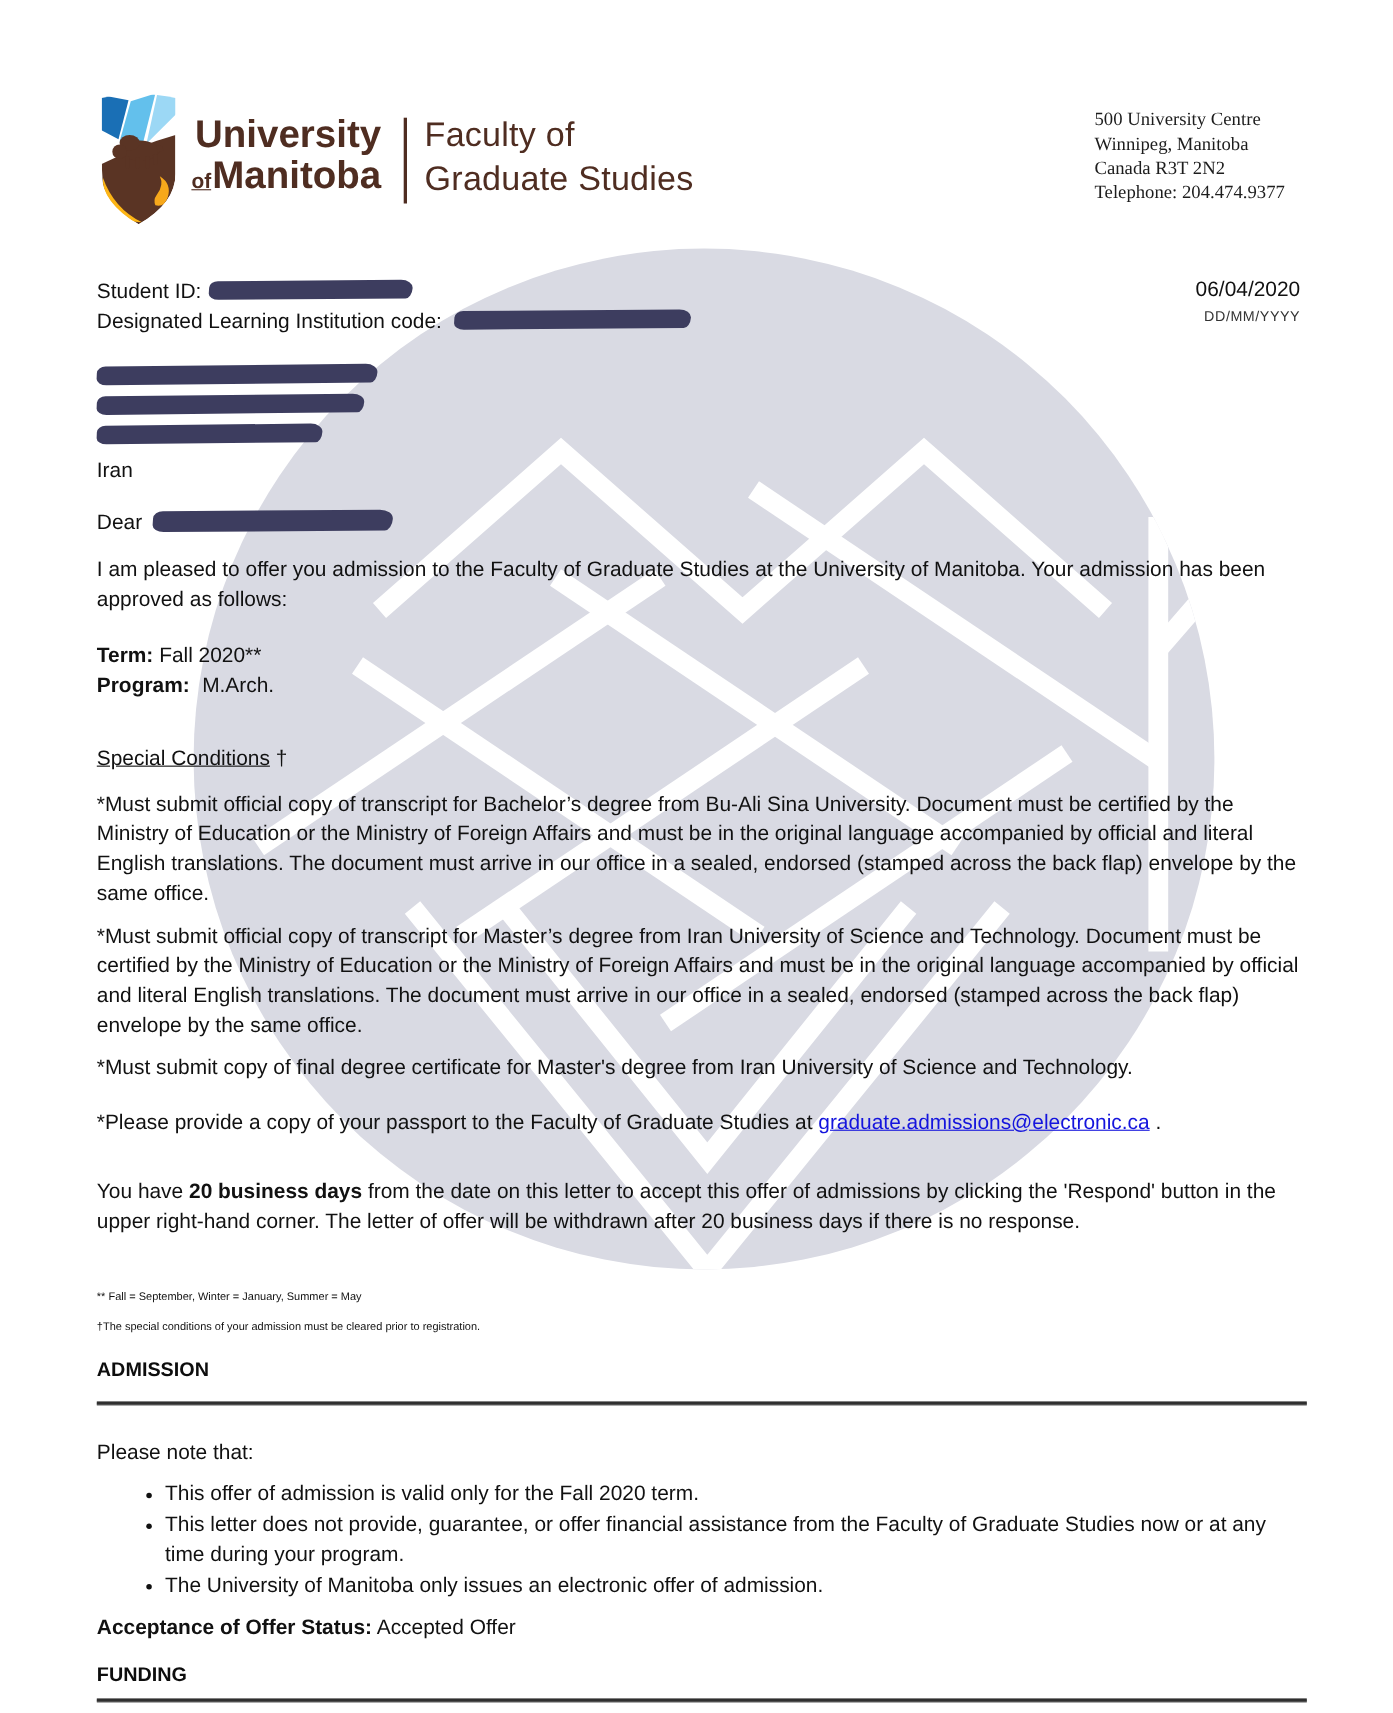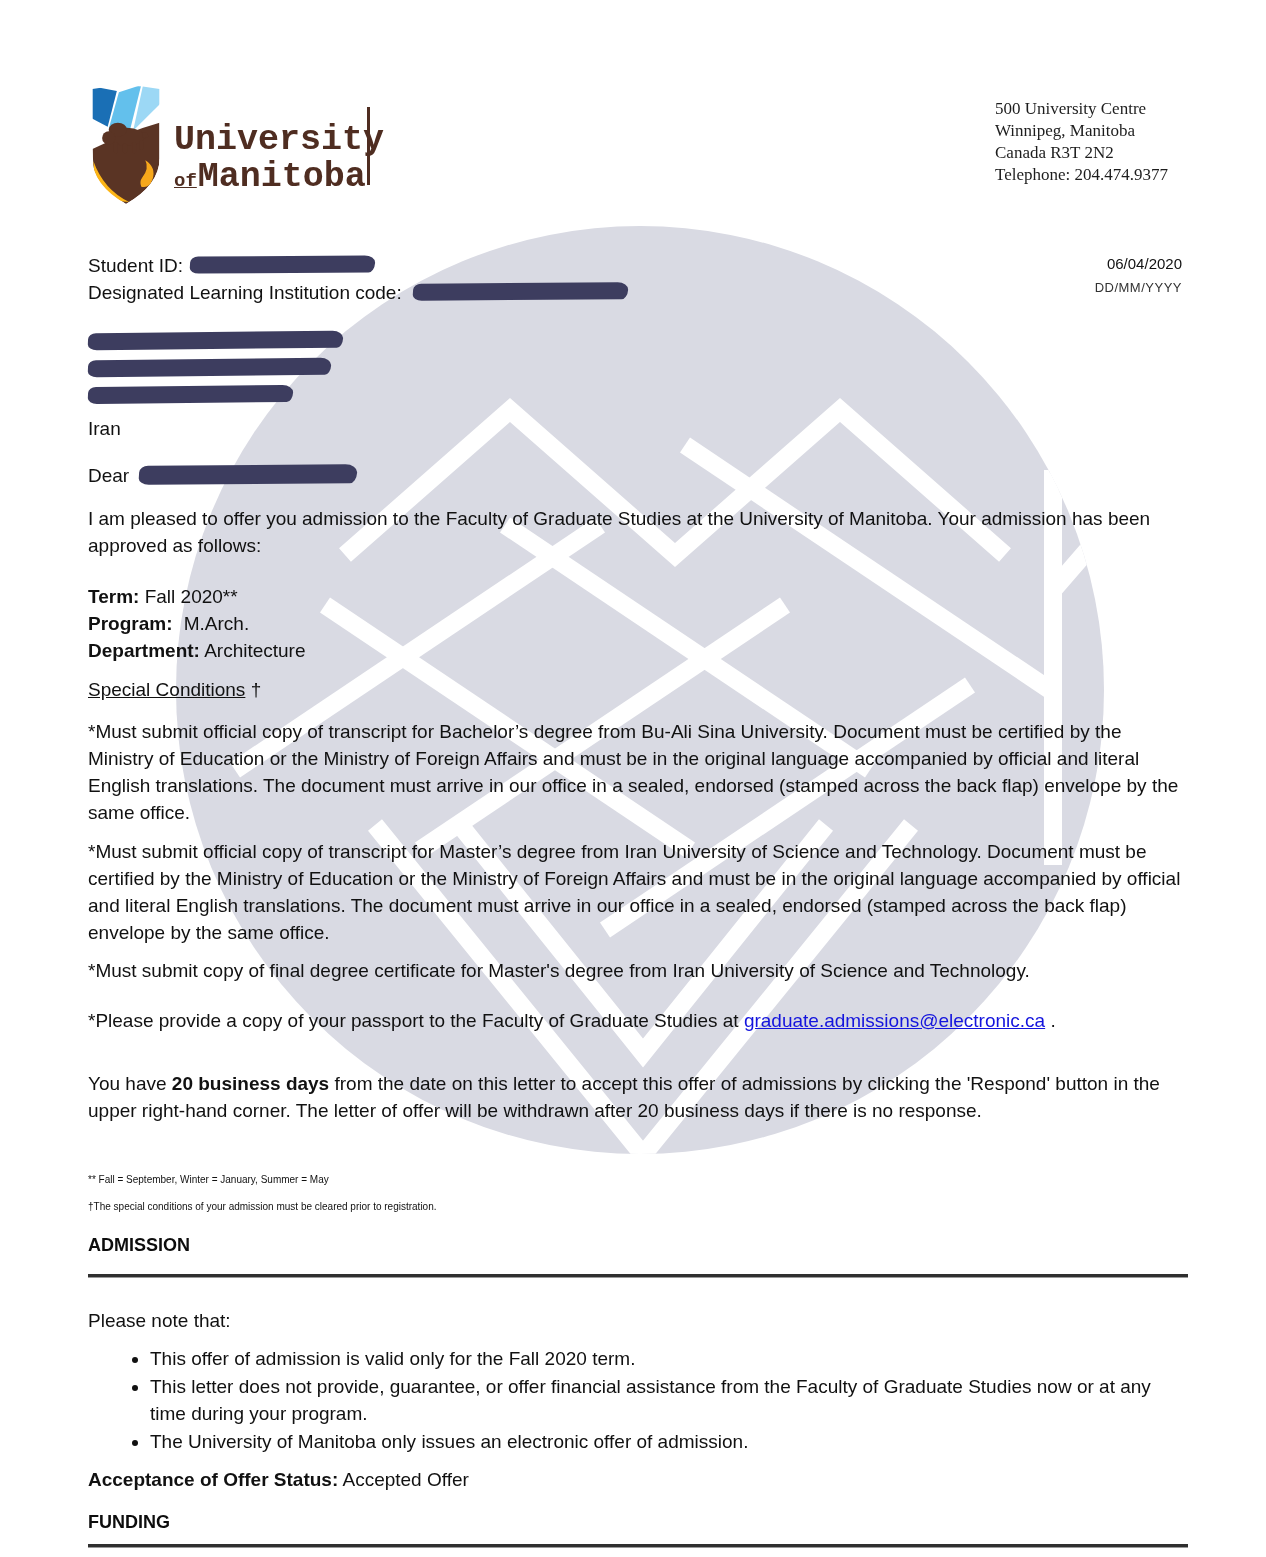--- a/index.html
+++ b/index.html
@@ -8,22 +8,22 @@
     width:1266px;height:1557px;
     background:#ffffff;
     overflow:hidden;
     font-family:"Liberation Sans", sans-serif;
     color:#111;
   }
   
   .watermark{position:absolute;left:175px;top:225px;width:930px;height:930px;z-index:0;}
   
   .logo-svg{position:absolute;left:86px;top:84px;width:80px;height:122px;z-index:2;}
-  .wordmark{position:absolute;left:174px;top:122px;z-index:2;color:#4f2d21;
-    font-family:Liberation Mono, monospace;font-weight:700;line-height:37px;font-size:35px;}
+  .wordmark{position:absolute;left:174px;top:104px;z-index:2;color:#4f2d21;
+    font-family:Liberation Sans, sans-serif;font-weight:700;line-height:37px;font-size:35px;text-align:right;}
   .wordmark .of{font-size:19px;font-weight:700;text-decoration:underline;margin-right:1px;}
   .lh-divider{position:absolute;left:367px;top:107px;width:3px;height:78px;background:#4f2d21;z-index:2;}
   .faculty{position:absolute;left:386px;top:103px;z-index:2;color:#4f2d21;
     font-size:31px;line-height:40px;font-weight:400;letter-spacing:0.2px;}
   .lh-address{position:absolute;left:995px;top:98px;width:200px;z-index:2;
     font-family:"Liberation Serif", serif;font-size:17px;line-height:22px;color:#1d1d1d;}
   
   .abs{position:absolute;z-index:2;}
   .body-text{font-size:19px;line-height:27px;color:#111;}
   .b{font-weight:700;}
@@ -31,21 +31,21 @@
   
   .redact{display:inline-block;vertical-align:middle;height:17px;background:#3d3d5f;
     border-radius:9px 13px 7px 11px / 7px 9px 11px 7px;transform:skewX(-4deg) rotate(-0.4deg);
     position:relative;top:-2px;}
   .redact.tall{height:19px;}
   .addr-bar{display:block;margin-bottom:10px;transform:skewX(-3deg) rotate(-0.6deg);}
   
   a.email{color:#1414dd;text-decoration:underline;cursor:pointer;}
   
   .date-wrap{right:84px;top:252px;text-align:right;}
-  .date-main{font-size:15px;line-height:24px;color:#111;}
+  .date-main{font-size:19px;line-height:24px;color:#111;}
   .date-fmt{font-size:13px;letter-spacing:0.5px;color:#333;margin-top:4px;}
   
   .ul{text-decoration:underline;}
   
   .footnote{font-size:10px;line-height:26px;color:#111;}
   
   .sec-head{font-size:18px;font-weight:700;color:#0d0d0d;}
   .rule{position:absolute;left:88px;width:1100px;height:3px;background:#2f2f2f;
     box-shadow:0 1px 0 #9a9a9a;z-index:2;}
   
@@ -110,20 +110,24 @@
     </g>
   </svg>
 
   <div class="wordmark">
     <div>University</div>
     <div><span class="of">of</span><span>Manitoba</span></div>
   </div>
 
   <div class="lh-divider"></div>
 
+  <div class="faculty">
+    <div>Faculty of</div>
+    <div>Graduate Studies</div>
+  </div>
 
   <div class="lh-address">
     <div>500 University Centre</div>
     <div>Winnipeg, Manitoba</div>
     <div>Canada R3T 2N2</div>
     <div>Telephone: 204.474.9377</div>
   </div>
 
   <div class="abs block body-text" style="top:252px;">
     <div>
@@ -156,24 +160,20 @@
   <div class="abs block body-text" style="top:505px;">I am pleased to offer you admission to the Faculty of Graduate Studies at the University of Manitoba. Your admission has been approved as follows:</div>
 
   <div class="abs block body-text" style="top:583px;">
     <div>
       <span class="b">Term:</span>
       <span>Fall 2020**</span>
     </div>
     <div>
       <span class="b">Program:</span>
       <span style="margin-left:6px;margin-top:43px;">M.Arch.</span>
-    </div>
-    <div>
-      <span class="b">Department:</span>
-      <span>Architecture</span>
     </div>
   </div>
 
   <div class="abs block body-text" style="top:676px;">
     <span class="ul">Special Conditions</span>
     <span>†</span>
   </div>
 
   <div class="abs block body-text" style="top:718px;">*Must submit official copy of transcript for Bachelor’s degree from Bu-Ali Sina University. Document must be certified by the Ministry of Education or the Ministry of Foreign Affairs and must be in the original language accompanied by official and literal English translations. The document must arrive in our office in a sealed, endorsed (stamped across the back flap) envelope by the same office.</div>
 

